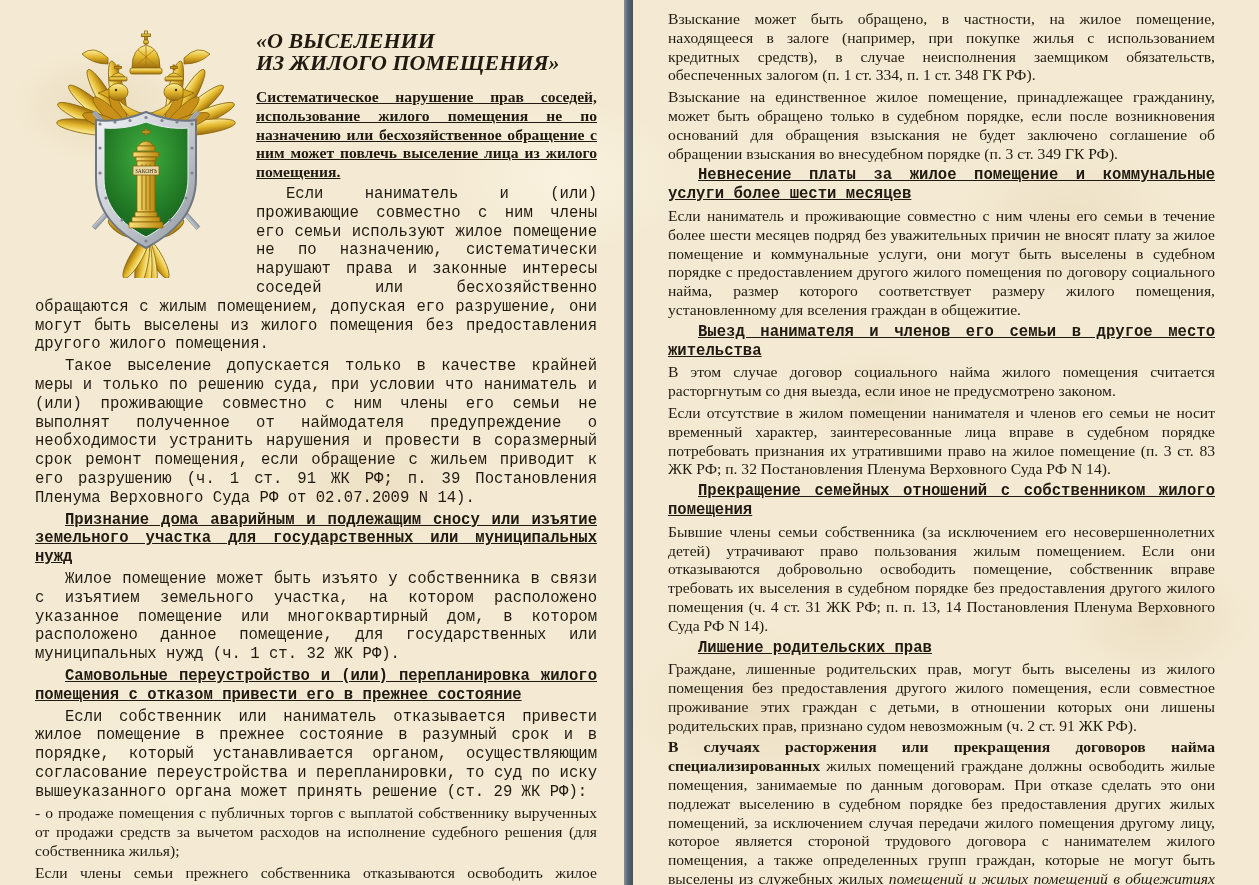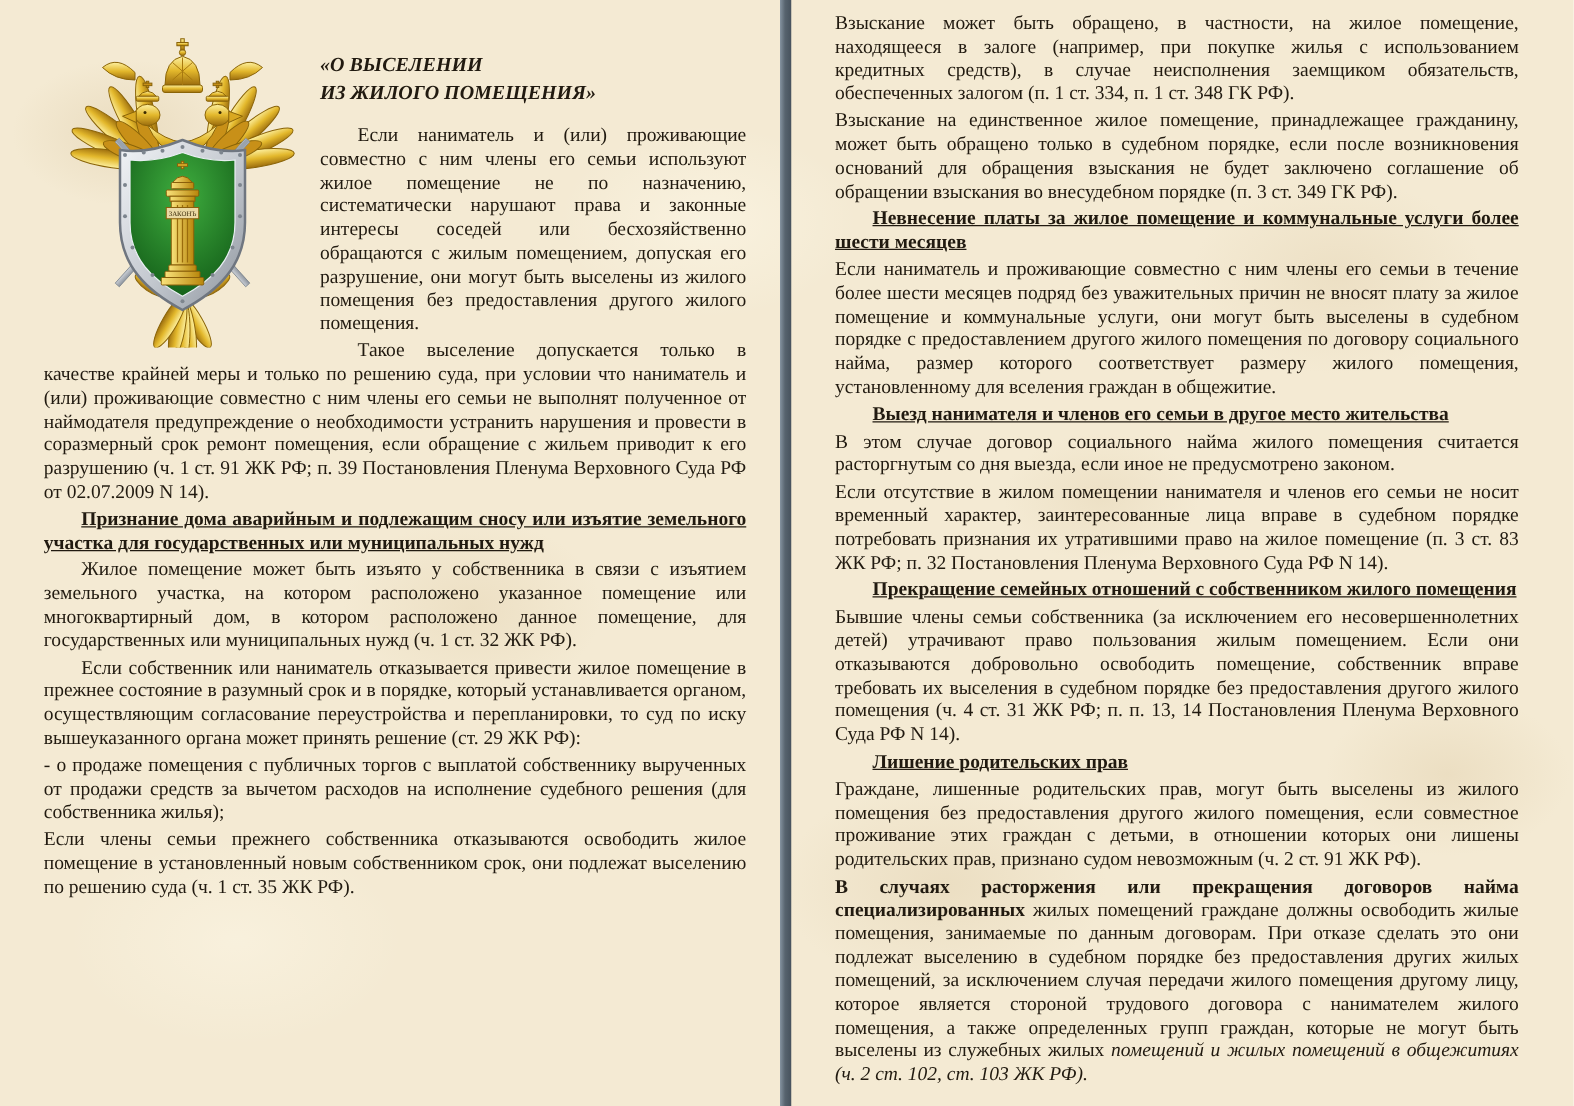--- a/index.html
+++ b/index.html
@@ -26,26 +26,26 @@
   .col.right{left:633px;width:626px;padding:7px 41px 0 32px;}
   .divider{
     position:absolute;left:624px;top:0;width:9px;height:885px;
     background:linear-gradient(90deg,#8593a0,#57636e 45%,#47525d);
   }
   .emblem-float{
     float:left;width:232px;height:272px;margin:0 8px 4px -16px;position:relative;
   }
   .emblem-float svg{position:absolute;left:30px;top:18px;}
   .doc-title{
-    font-weight:bold;font-style:italic;font-size:16px;line-height:22px;
-    white-space:pre-line;margin:32px 0 14px 0;text-align:left;
+    font-weight:bold;font-style:italic;font-size:22px;line-height:22px;
+    white-space:pre-line;margin:20px 0 14px 0;text-align:left;
   }
   .block{margin:3px;}
   .heading{font-weight:bold;text-decoration:underline;}
-  .indent{text-indent:30px;}
+  .indent{text-indent:30px;font-family:Liberation Mono, monospace;}
 </style>
 </head>
 <body>
 
 <div class="sheet">
 
   <div class="col left">
 
     <div class="emblem-float">
       <svg width="200" height="250" viewBox="0 0 200 250">
@@ -190,24 +190,26 @@
           <rect x="83" y="194" width="34" height="6" rx="1"></rect>
         </g>
         <text x="100" y="145" text-anchor="middle" font-size="5.5" font-family="Liberation Serif, serif" fill="#3a2a08">ЗАКОНЪ</text>
       </svg>
     </div>
 
     <div class="doc-title">«О ВЫСЕЛЕНИИ
 ИЗ ЖИЛОГО ПОМЕЩЕНИЯ»</div>
 
     <div>
+        <div class="block heading">Систематическое нарушение прав соседей, использование жилого помещения не по назначению или бесхозяйственное обращение с ним может повлечь выселение лица из жилого помещения.</div>
         <div class="block para indent">Если наниматель и (или) проживающие совместно с ним члены его семьи используют жилое помещение не по назначению, систематически нарушают права и законные интересы соседей или бесхозяйственно обращаются с жилым помещением, допуская его разрушение, они могут быть выселены из жилого помещения без предоставления другого жилого помещения.</div>
         <div class="block para indent">Такое выселение допускается только в качестве крайней меры и только по решению суда, при условии что наниматель и (или) проживающие совместно с ним члены его семьи не выполнят полученное от наймодателя предупреждение о необходимости устранить нарушения и провести в соразмерный срок ремонт помещения, если обращение с жильем приводит к его разрушению (ч. 1 ст. 91 ЖК РФ; п. 39 Постановления Пленума Верховного Суда РФ от 02.07.2009 N 14).</div>
         <div class="block heading indent">Признание дома аварийным и подлежащим сносу или изъятие земельного участка для государственных или муниципальных нужд</div>
         <div class="block para indent">Жилое помещение может быть изъято у собственника в связи с изъятием земельного участка, на котором расположено указанное помещение или многоквартирный дом, в котором расположено данное помещение, для государственных или муниципальных нужд (ч. 1 ст. 32 ЖК РФ).</div>
+        <div class="block heading indent">Самовольные переустройство и (или) перепланировка жилого помещения с отказом привести его в прежнее состояние</div>
         <div class="block para indent">Если собственник или наниматель отказывается привести жилое помещение в прежнее состояние в разумный срок и в порядке, который устанавливается органом, осуществляющим согласование переустройства и перепланировки, то суд по иску вышеуказанного органа может принять решение (ст. 29 ЖК РФ):</div>
         <div class="block para">- о продаже помещения с публичных торгов с выплатой собственнику вырученных от продажи средств за вычетом расходов на исполнение судебного решения (для собственника жилья);</div>
         <div class="block para">Если члены семьи прежнего собственника отказываются освободить жилое помещение в установленный новым собственником срок, они подлежат выселению по решению суда (ч. 1 ст. 35 ЖК РФ).</div>
       </div>
   </div>
 
   <div class="divider"></div>
 
   <div class="col right">
     <div>

